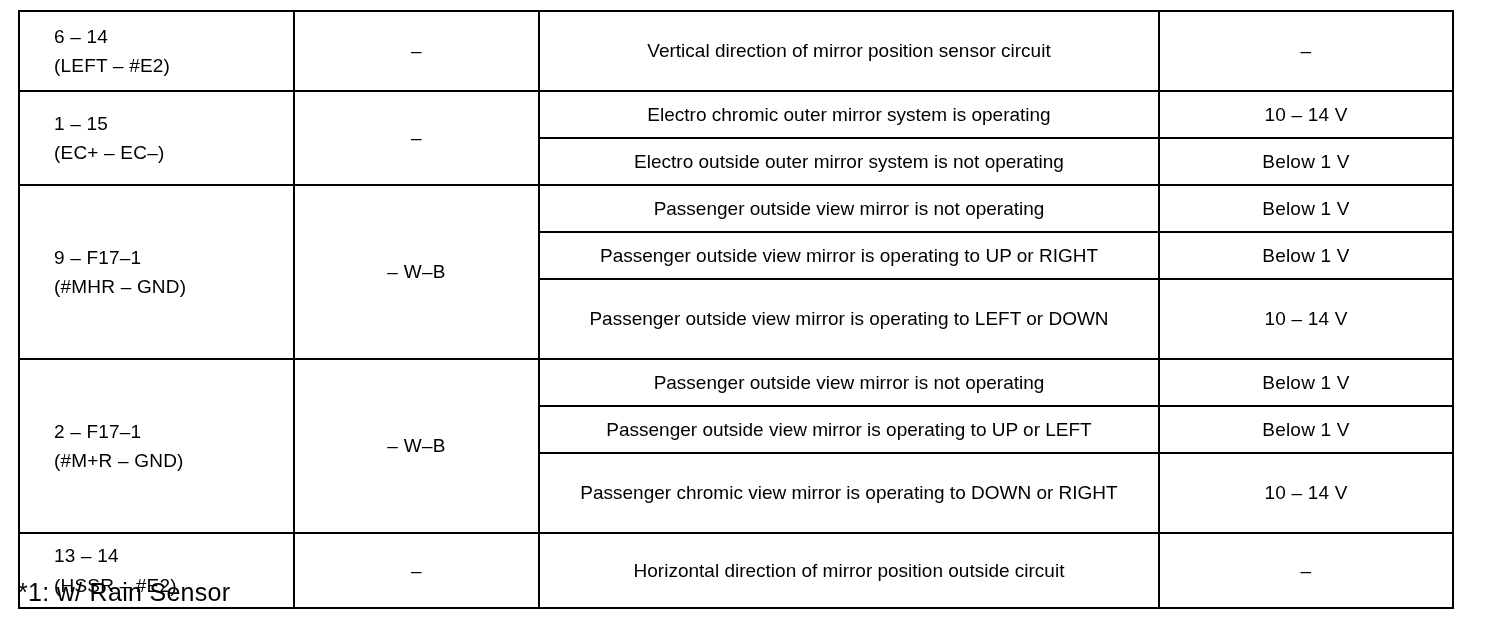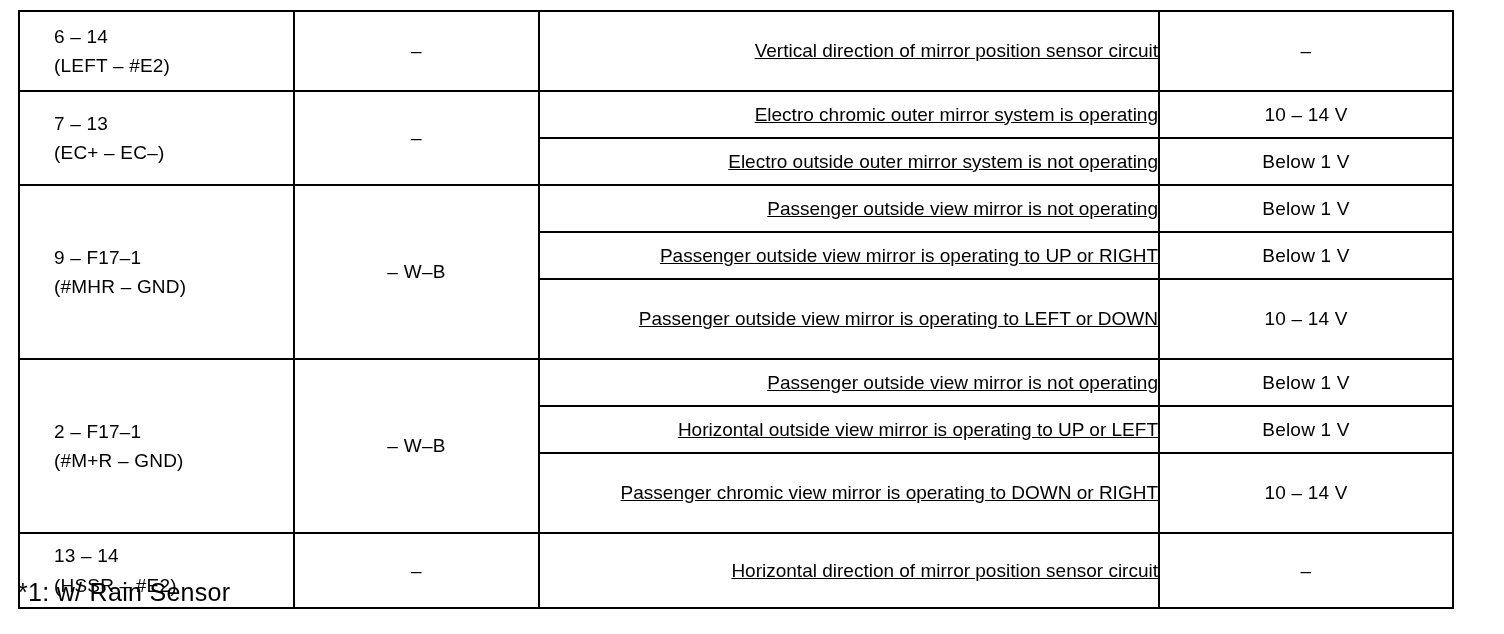--- a/index.html
+++ b/index.html
@@ -64,22 +64,21 @@
     text-align: center;
     font-size: 19px;
     letter-spacing: 0.3px;
     padding: 4px 0;
   }
 
   .cell-cond {
     padding: 7px 10px 7px 14px;
     font-size: 19px;
     line-height: 1.45;
-    text-align: right;
-    text-decoration: underline;
+    text-align: center;
   }
 
   .cell-volt {
     text-align: center;
     font-size: 19px;
     letter-spacing: 0.2px;
     padding: 4px 0;
   }
 
   .r-tall    { height: 78px; }
@@ -115,21 +114,21 @@
           <span class="line">6 – 14</span>
           <span class="line">(LEFT – #E2)</span>
         </td>
         <td class="cell-wire" rowspan="1">–</td>
         <td class="cell-cond">Vertical direction of mirror position sensor circuit</td>
         <td class="cell-volt">–</td>
       </tr>
 
       <tr>
         <td class="cell-term" rowspan="2">
-          <span class="line">7 – 13</span>
+          <span class="line">1 – 15</span>
           <span class="line">(EC+ – EC–)</span>
         </td>
         <td class="cell-wire" rowspan="2">–</td>
         <td class="cell-cond r-mid">Electro chromic outer mirror system is operating</td>
         <td class="cell-volt">10 – 14 V</td>
       </tr>
       <tr>
         <td class="cell-cond r-mid">Electro outside outer mirror system is not operating</td>
         <td class="cell-volt">Below 1 V</td>
       </tr>
@@ -155,35 +154,35 @@
       <tr>
         <td class="cell-term" rowspan="3">
           <span class="line">2 – F17–1</span>
           <span class="line">(#M+R – GND)</span>
         </td>
         <td class="cell-wire" rowspan="3">– W–B</td>
         <td class="cell-cond r-mid">Passenger outside view mirror is not operating</td>
         <td class="cell-volt">Below 1 V</td>
       </tr>
       <tr>
-        <td class="cell-cond r-mid">Horizontal outside view mirror is operating to UP or LEFT</td>
+        <td class="cell-cond r-mid">Passenger outside view mirror is operating to UP or LEFT</td>
         <td class="cell-volt">Below 1 V</td>
       </tr>
       <tr>
         <td class="cell-cond r-double">Passenger chromic view mirror is operating to DOWN or RIGHT</td>
         <td class="cell-volt">10 – 14 V</td>
       </tr>
 
       <tr>
         <td class="cell-term r-last" rowspan="1">
           <span class="line">13 – 14</span>
           <span class="line">(HSSR – #E2)</span>
         </td>
         <td class="cell-wire" rowspan="1">–</td>
-        <td class="cell-cond">Horizontal direction of mirror position sensor circuit</td>
+        <td class="cell-cond">Horizontal direction of mirror position outside circuit</td>
         <td class="cell-volt">–</td>
       </tr>
 
     </tbody>
   </table>
 
   <div class="footnote">*1: w/ Rain Sensor</div>
 
 </div>
 

